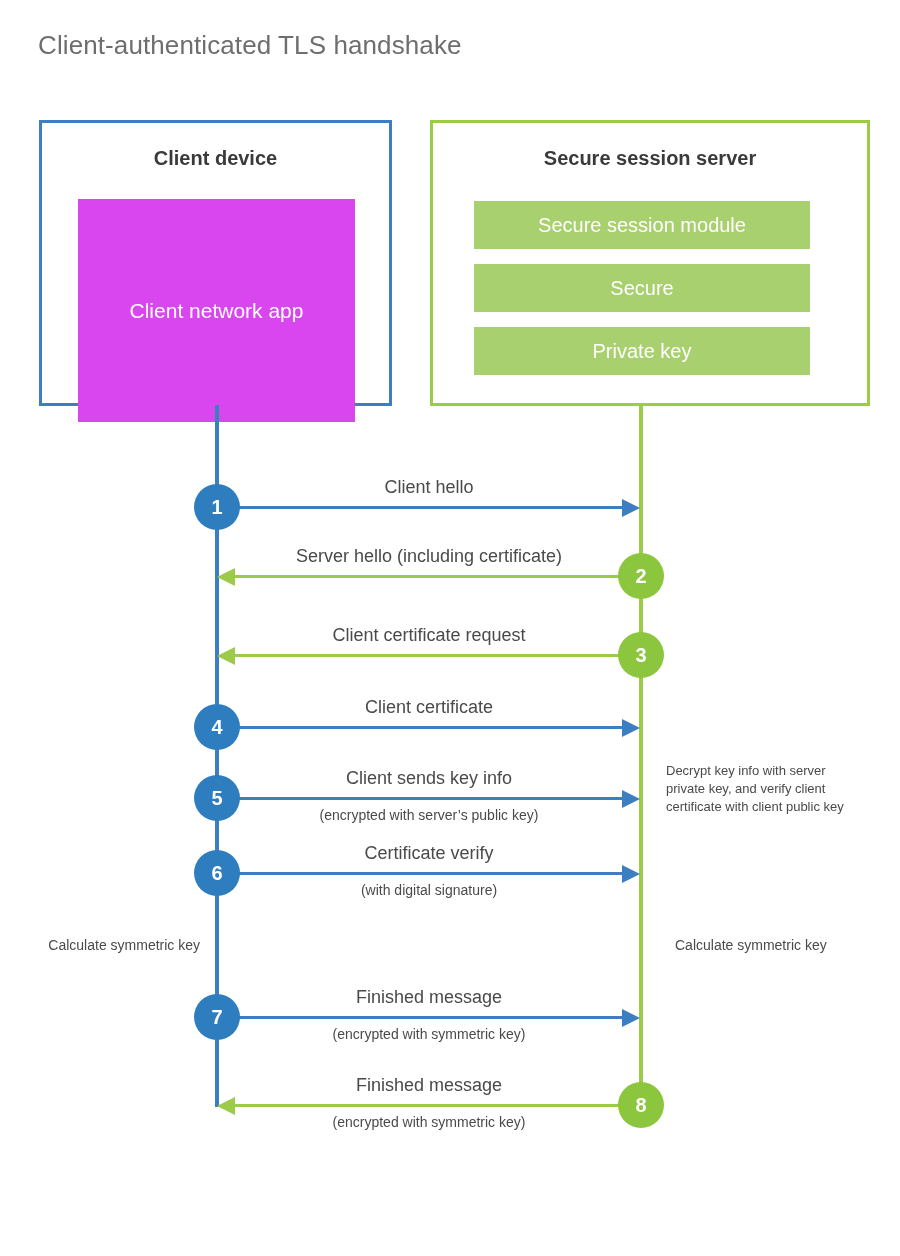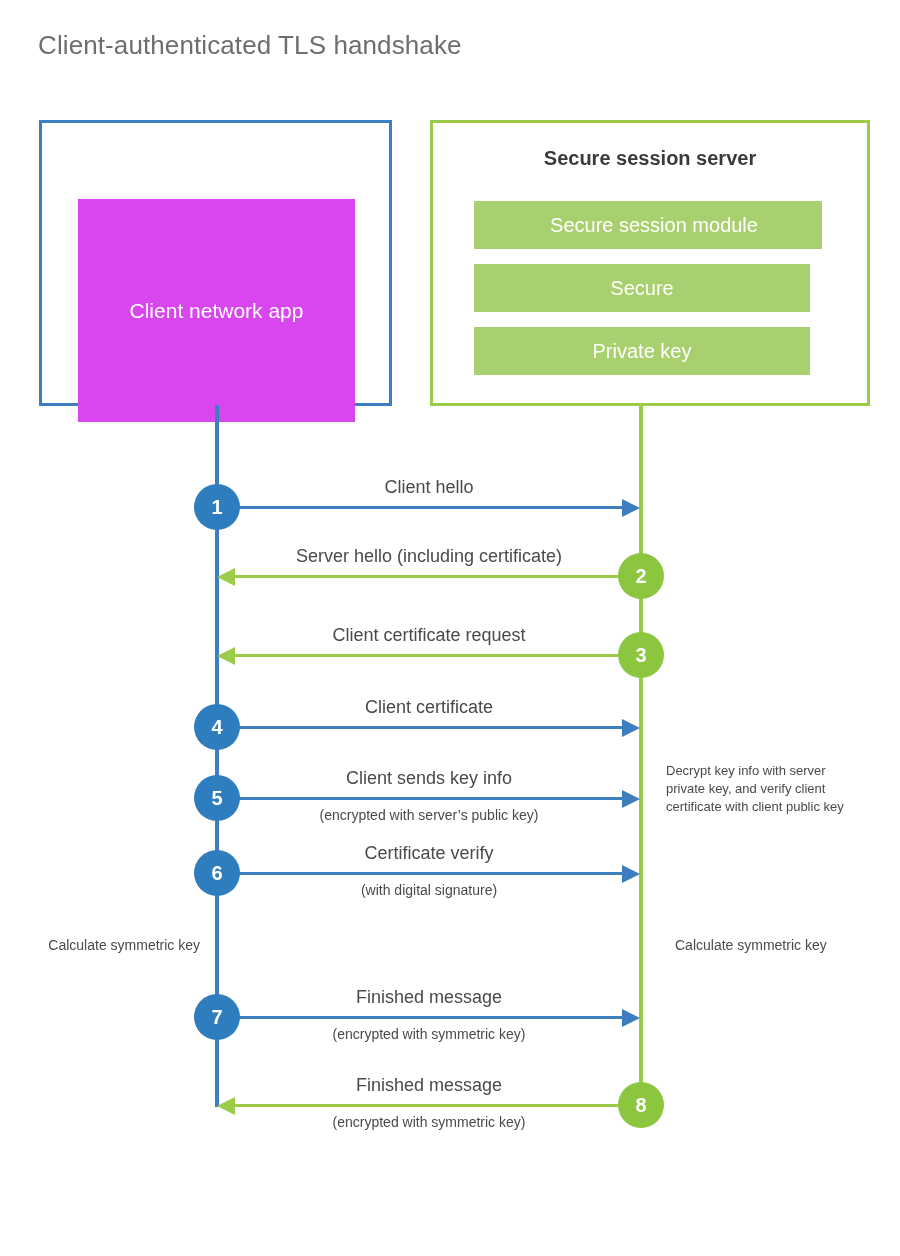--- a/index.html
+++ b/index.html
@@ -87,21 +87,21 @@
     height: 48px;
     background: #a9d06e;
     display: flex;
     align-items: center;
     justify-content: center;
   }
   .server-bar-label {
     color: #ffffff;
     font-size: 20px;
   }
-  #server-bar-0 { top: 78px; padding-left: 12px; }
+  #server-bar-0 { top: 78px; }
   #server-bar-1 { top: 141px; }
   #server-bar-2 { top: 204px; }
 
   
   .lifeline {
     position: absolute;
     width: 4px;
   }
   #client-lifeline {
     left: 215px;
@@ -228,20 +228,21 @@
     font-size: 14px;
     line-height: 19px;
   }
 </style>
 </head>
 <body>
 
 <div id="diagram-title">Client-authenticated TLS handshake</div>
 
 <div class="participant-box" id="client-box">
+  <div class="participant-title">Client device</div>
   <div id="client-app-block">
     <div id="client-app-label">Client network app</div>
   </div>
 </div>
 
 <div class="participant-box" id="server-box">
   <div class="participant-title">Secure session server</div>
   <div class="server-bar" id="server-bar-0">
     <span class="server-bar-label">Secure session module</span>
   </div>

